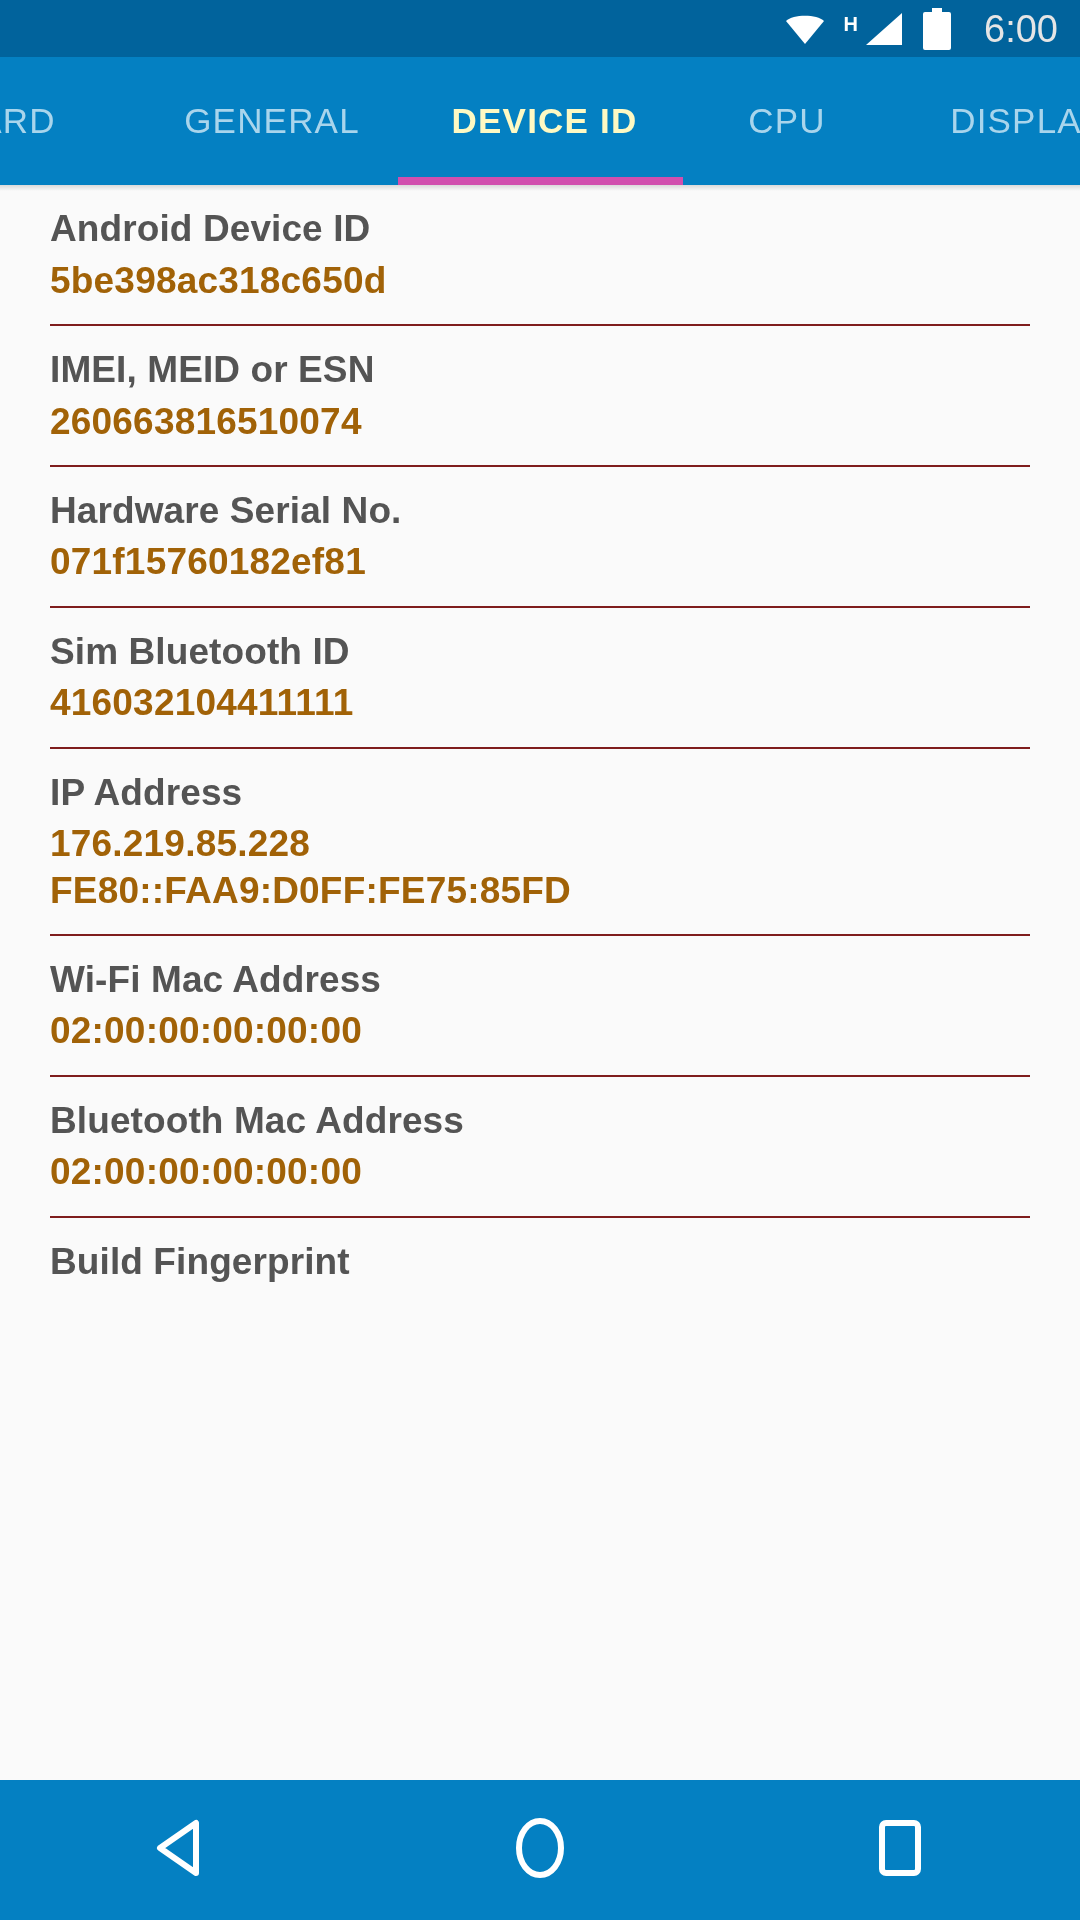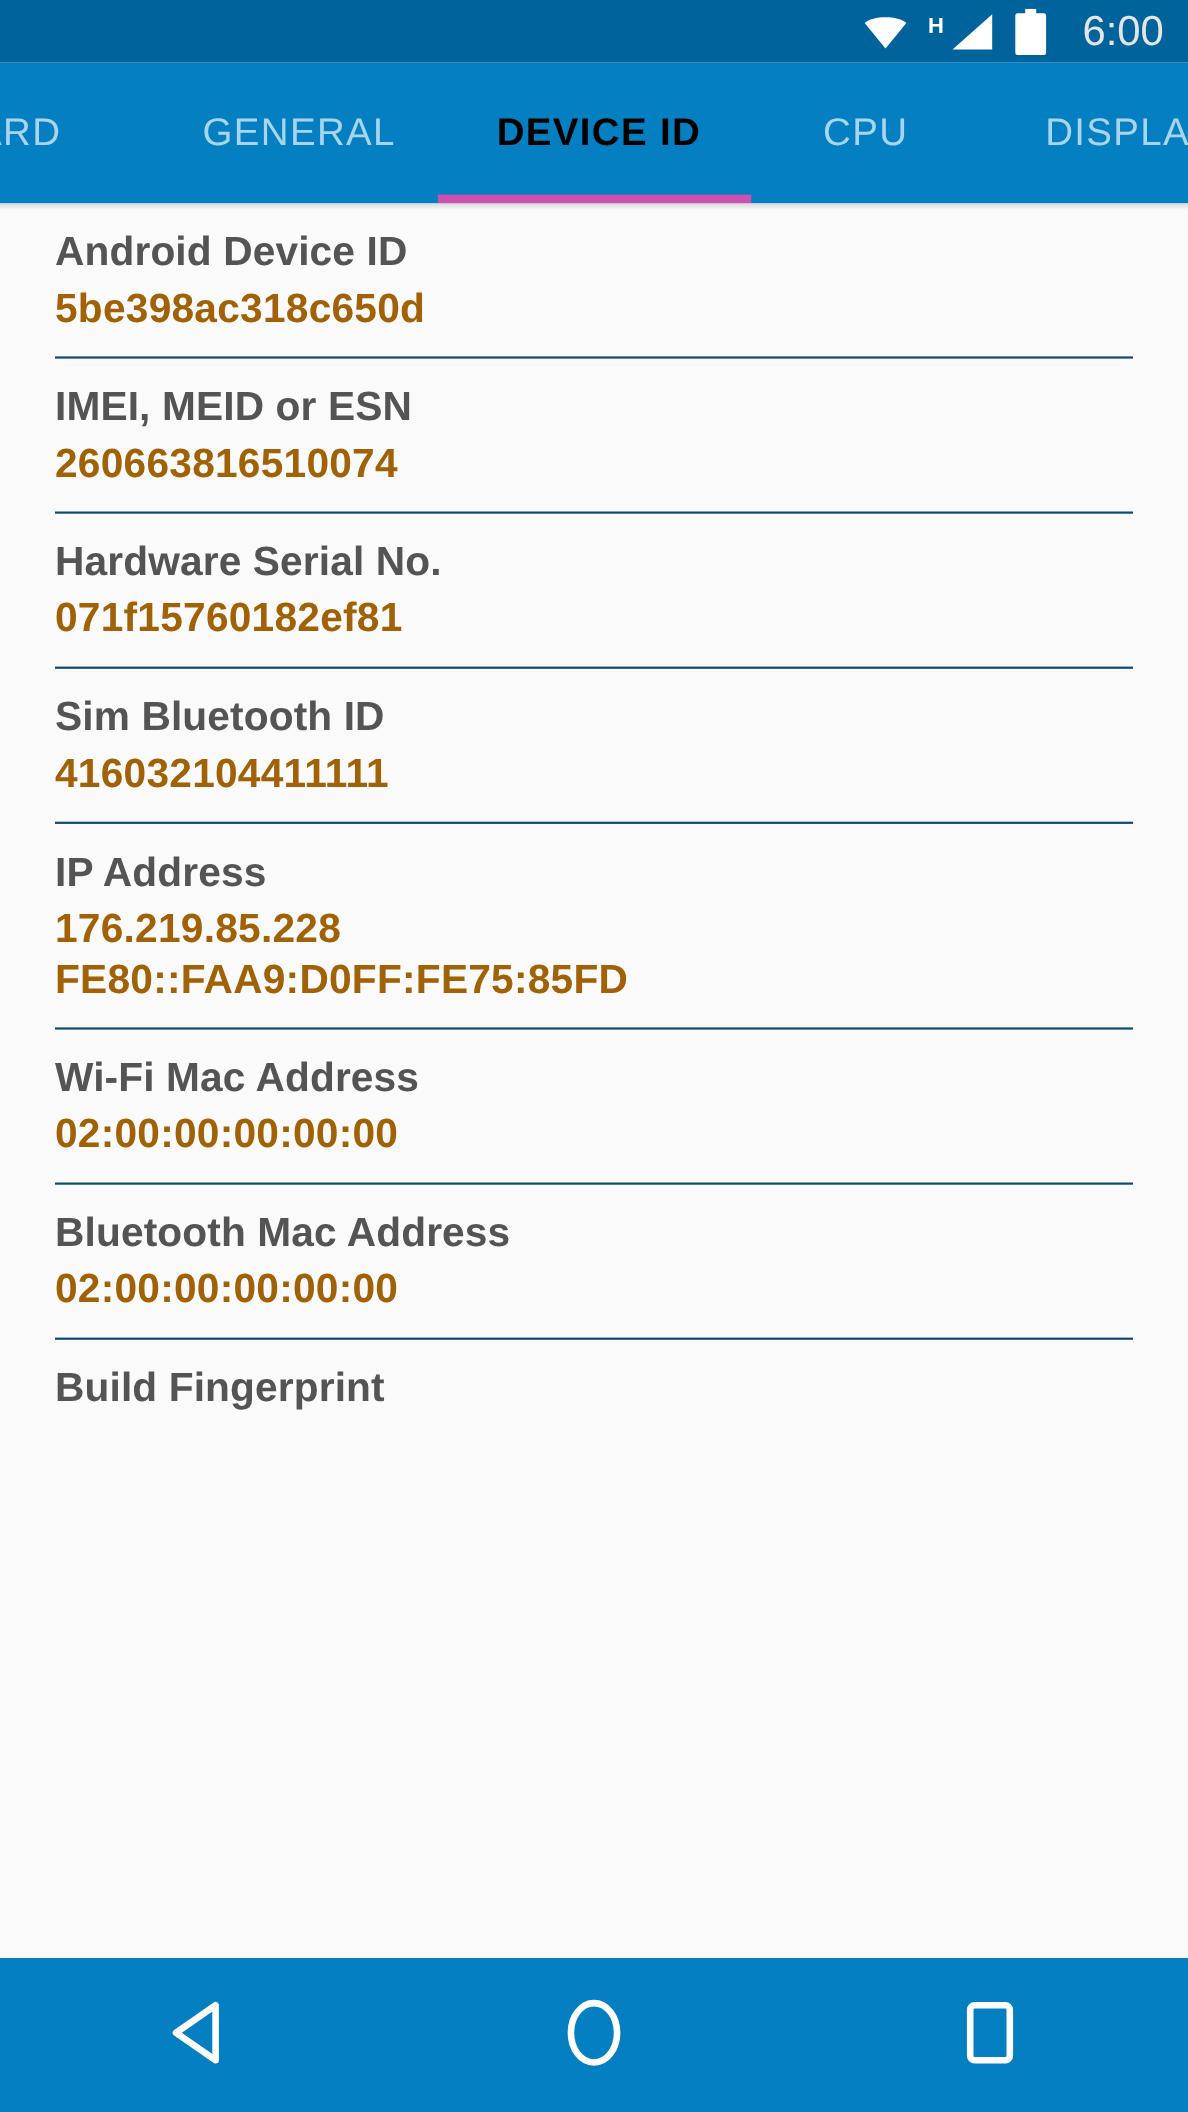--- a/index.html
+++ b/index.html
@@ -77,21 +77,21 @@
     display:flex;
     align-items:center;
     justify-content:center;
     color:#a9d5ec;
     font-size:35px;
     font-weight:500;
     letter-spacing:1.2px;
     white-space:nowrap;
     padding:0 0;
   }
-  .tab.active { color:#000000; font-weight:600; }
+  .tab.active { color:#fef9c3; font-weight:600; }
   .tab-indicator {
     position:absolute;
     bottom:0;
     height:8px;
     background:#d14fae;
   }
 
   
   .content {
     flex:1 1 auto;
@@ -102,21 +102,21 @@
   }
   .shadow-top {
     position:absolute; top:0; left:0; right:0; height:6px;
     background:linear-gradient(to bottom, rgba(0,0,0,0.13), rgba(0,0,0,0));
     pointer-events:none;
     z-index:5;
   }
   .list { padding:0 50px; }
   .row {
     padding:22px 0 20px 0;
-    border-bottom:2px solid #0c4a6e;
+    border-bottom:2px solid #7f1d1d;
   }
   .row:last-child { border-bottom:none; }
   .row-label {
     color:#545454;
     font-size:37px;
     font-weight:bold;
     line-height:1.18;
     letter-spacing:0.1px;
   }
   .row-value {

